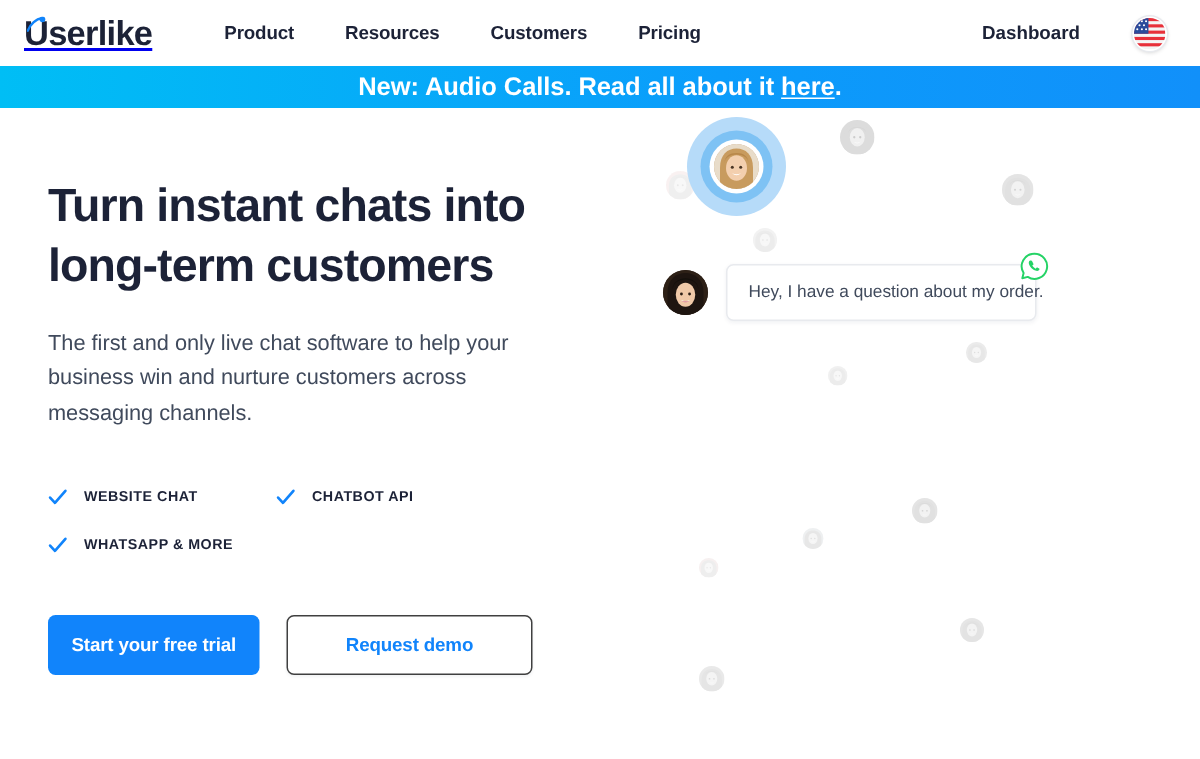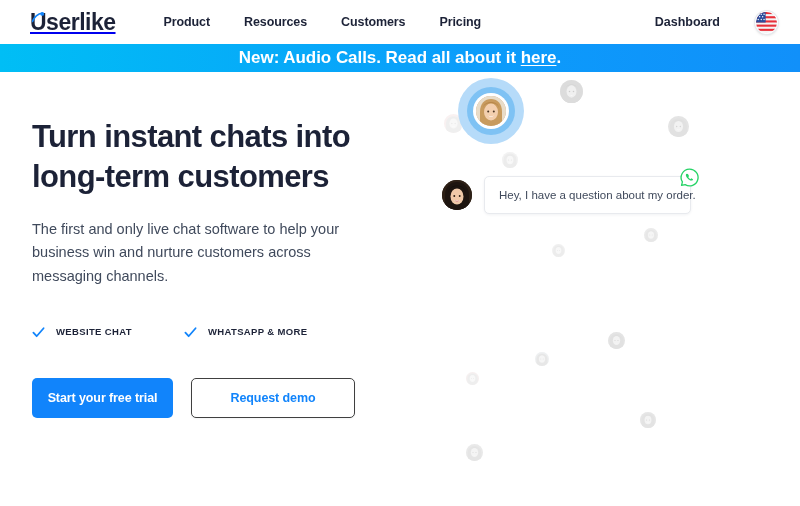--- a/index.html
+++ b/index.html
@@ -15,21 +15,21 @@
     background: #ffffff;
     color: #1c2237;
     position: relative;
   }
 
   
   .header {
     height: 44px;
     display: flex;
     align-items: center;
-    padding: 0 22px 0 30px;
+    padding: 0 22px 0 16px;
     background: #ffffff;
     position: relative;
     z-index: 5;
   }
 
   .logo {
     display: flex;
     align-items: flex-end;
     position: relative;
     margin-right: 48px;
@@ -387,20 +387,28 @@
     <div class="features">
       <div class="feature">
         <span class="check-icon">
           <svg viewBox="0 0 14 14" xmlns="http://www.w3.org/2000/svg">
               <path d="M1.5 7.2 L5 11 L12.5 2.4" stroke="#1184fb" stroke-width="1.9" fill="none" stroke-linecap="round" stroke-linejoin="round"></path>
             </svg>
         </span>
         <span class="feature-label">Website chat</span>
       </div>
 
+      <div class="feature">
+        <span class="check-icon">
+          <svg viewBox="0 0 14 14" xmlns="http://www.w3.org/2000/svg">
+              <path d="M1.5 7.2 L5 11 L12.5 2.4" stroke="#1184fb" stroke-width="1.9" fill="none" stroke-linecap="round" stroke-linejoin="round"></path>
+            </svg>
+        </span>
+        <span class="feature-label">Chatbot API</span>
+      </div>
 
 
       <div class="feature">
         <span class="check-icon">
           <svg viewBox="0 0 14 14" xmlns="http://www.w3.org/2000/svg">
               <path d="M1.5 7.2 L5 11 L12.5 2.4" stroke="#1184fb" stroke-width="1.9" fill="none" stroke-linecap="round" stroke-linejoin="round"></path>
             </svg>
         </span>
         <span class="feature-label">WhatsApp &amp; more</span>
       </div>

